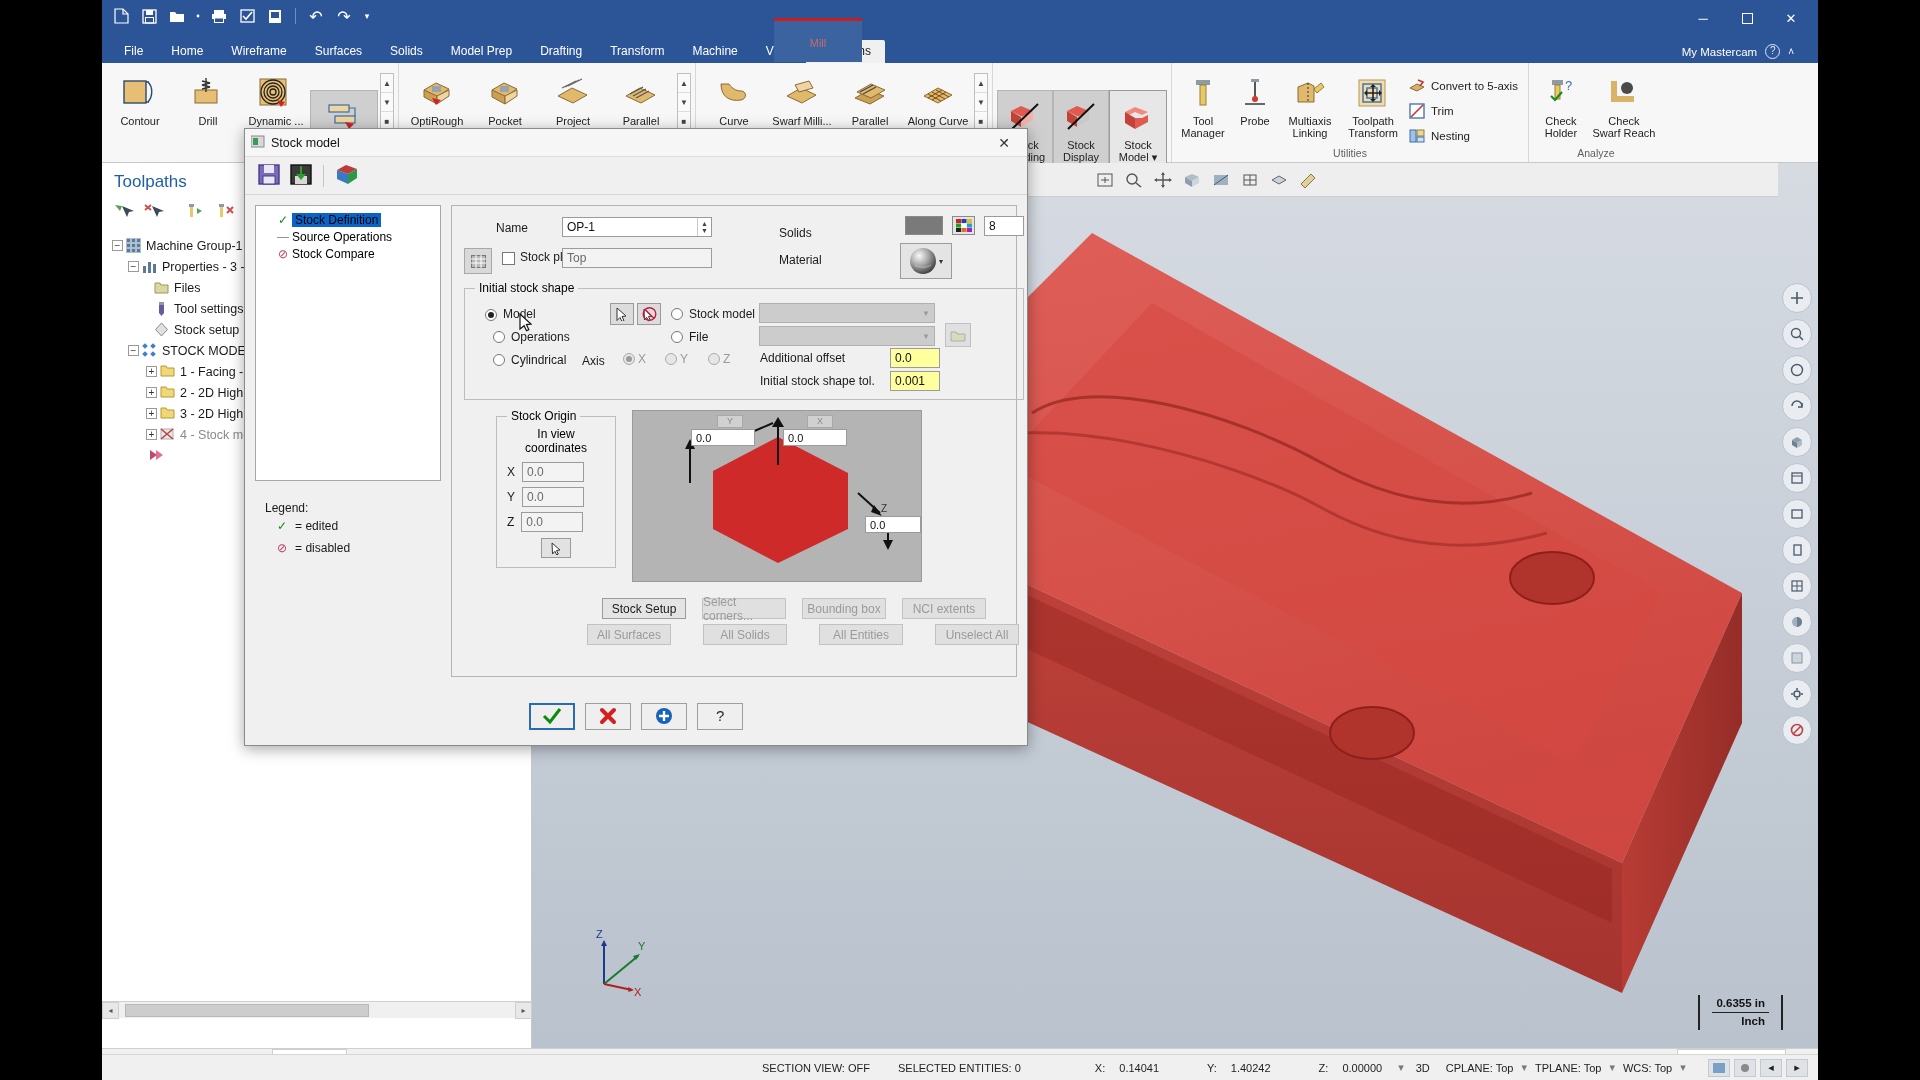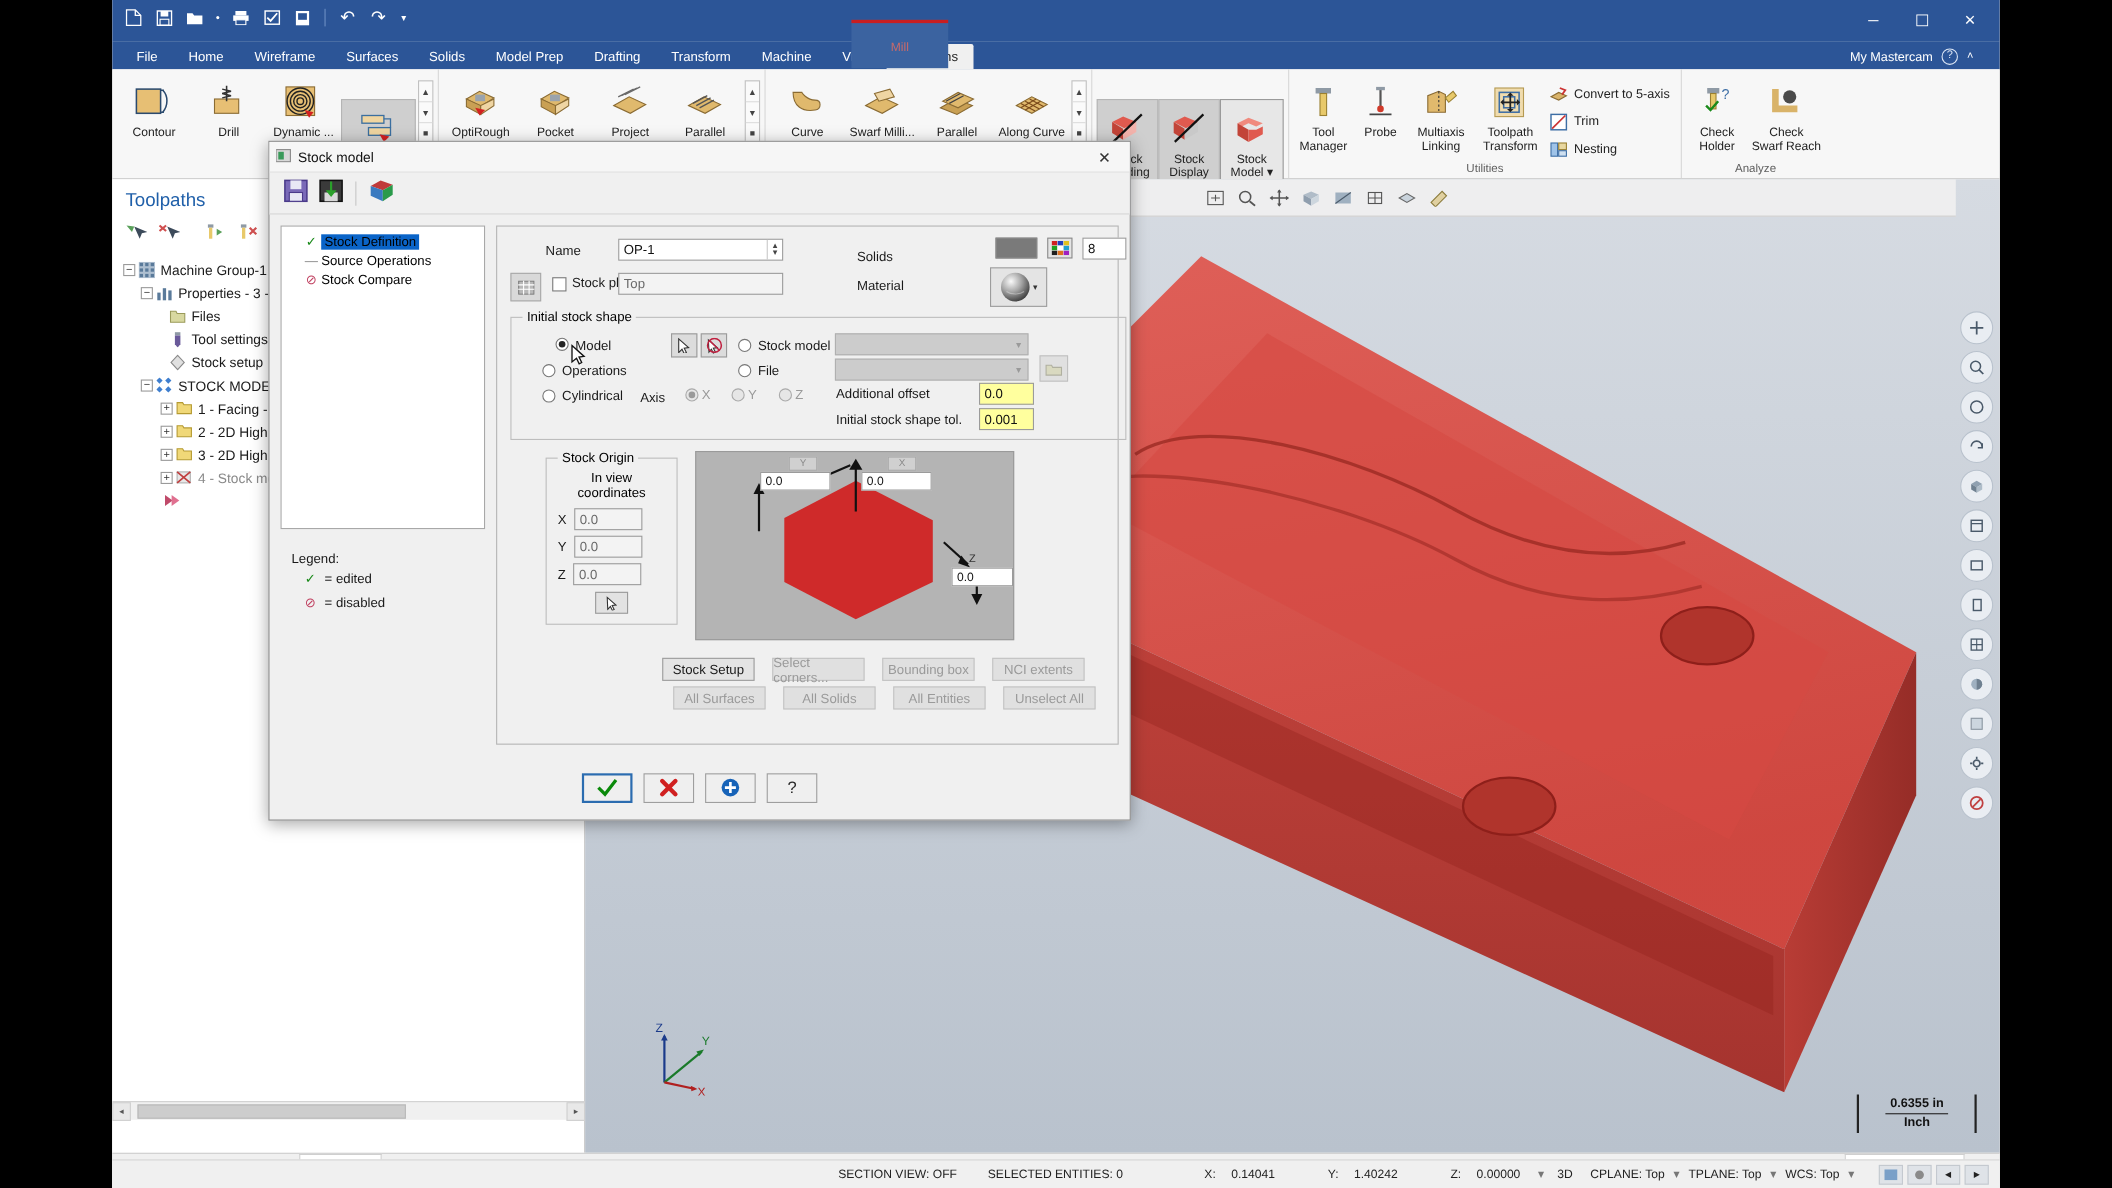--- a/index.html
+++ b/index.html
@@ -127,22 +127,22 @@
   .vp-right {
     position: absolute; right: 6px; top: 120px; width: 30px;
     display: flex; flex-direction: column; gap: 6px;
   }
   .vp-right .vr {
     width: 30px; height: 30px; border-radius: 50%; background: #e9edf2;
     border: 1px solid #b9c2cd; display: flex; align-items: center; justify-content: center;
   }
   .gnomon { position: absolute; left: 60px; bottom: 52px; width: 70px; height: 70px; }
   .scalebox {
-    position: absolute; right: 21px; bottom: 18px; text-align: center;
-    border-left: 2px solid #222; border-right: 2px solid #222; padding: 0 24px;
+    position: absolute; right: 35px; bottom: 18px; text-align: right;
+    border-left: 2px solid #222; border-right: 2px solid #222; padding: 0 12px;
     font-size: 11.5px; color: #111; line-height: 15px; background: rgba(255,255,255,0.0);
   }
   .scalebox .l1 { border-bottom: 1.5px solid #222; font-weight: bold; padding: 1px 4px; }
   .scalebox .l2 { font-weight: bold; padding: 1px 4px; }
   
   .bottom-tabs {
     position: absolute; left: 0; bottom: 0; width: 100%; height: 32px;
     background: #f0f0f0; border-top: 1px solid #cfcfcf; display: flex; align-items: stretch;
   }
   .bottom-tabs .bt {
@@ -1177,21 +1177,21 @@
               </defs>
               <circle cx="14" cy="14" r="13" fill="url(#msph)"></circle>
               <path d="M6 18c4 3 12 3 16 0" stroke="#ddd" stroke-width="1" fill="none" opacity="0.5"></path>
             </svg>
           <span style="font-size:8px;color:#333">▾</span>
         </div>
 
         <div class="gbox" style="left:12px;top:82px;width:560px;height:112px">
           <span class="cap">Initial stock shape</span>
 
-          <div style="position:absolute;left:40px;top:18px;display:flex;align-items:flex-start;gap:6px">
+          <div style="position:absolute;left:20px;top:18px;display:flex;align-items:flex-end;gap:6px">
             <span class="radio on"></span>
             <span class="lbl-t">Model</span>
           </div>
           <div style="position:absolute;left:28px;top:41px;display:flex;align-items:center;gap:6px">
             <span class="radio"></span>
             <span class="lbl-t">Operations</span>
           </div>
           <div style="position:absolute;left:28px;top:64px;display:flex;align-items:center;gap:6px">
             <span class="radio"></span>
             <span class="lbl-t">Cylindrical</span>
@@ -1317,21 +1317,21 @@
               <span>0.0</span>
             </div>
         </div>
 
         <div style="position:absolute;left:150px;top:392px;display:flex;gap:16px">
           <div class="dbtn" style="width:84px">Stock Setup</div>
           <div class="dbtn dis" style="width:84px">Select corners...</div>
           <div class="dbtn dis" style="width:84px">Bounding box</div>
           <div class="dbtn dis" style="width:84px">NCI extents</div>
         </div>
-        <div style="position:absolute;left:160px;top:418px;display:flex;gap:16px">
+        <div style="position:absolute;left:135px;top:418px;display:flex;gap:32px">
           <div class="dbtn dis" style="width:84px">All Surfaces</div>
           <div class="dbtn dis" style="width:84px">All Solids</div>
           <div class="dbtn dis" style="width:84px">All Entities</div>
           <div class="dbtn dis" style="width:84px">Unselect All</div>
         </div>
       </div>
     </div>
 
     <div class="dlg-footer">
       <div class="fbtn primary">

